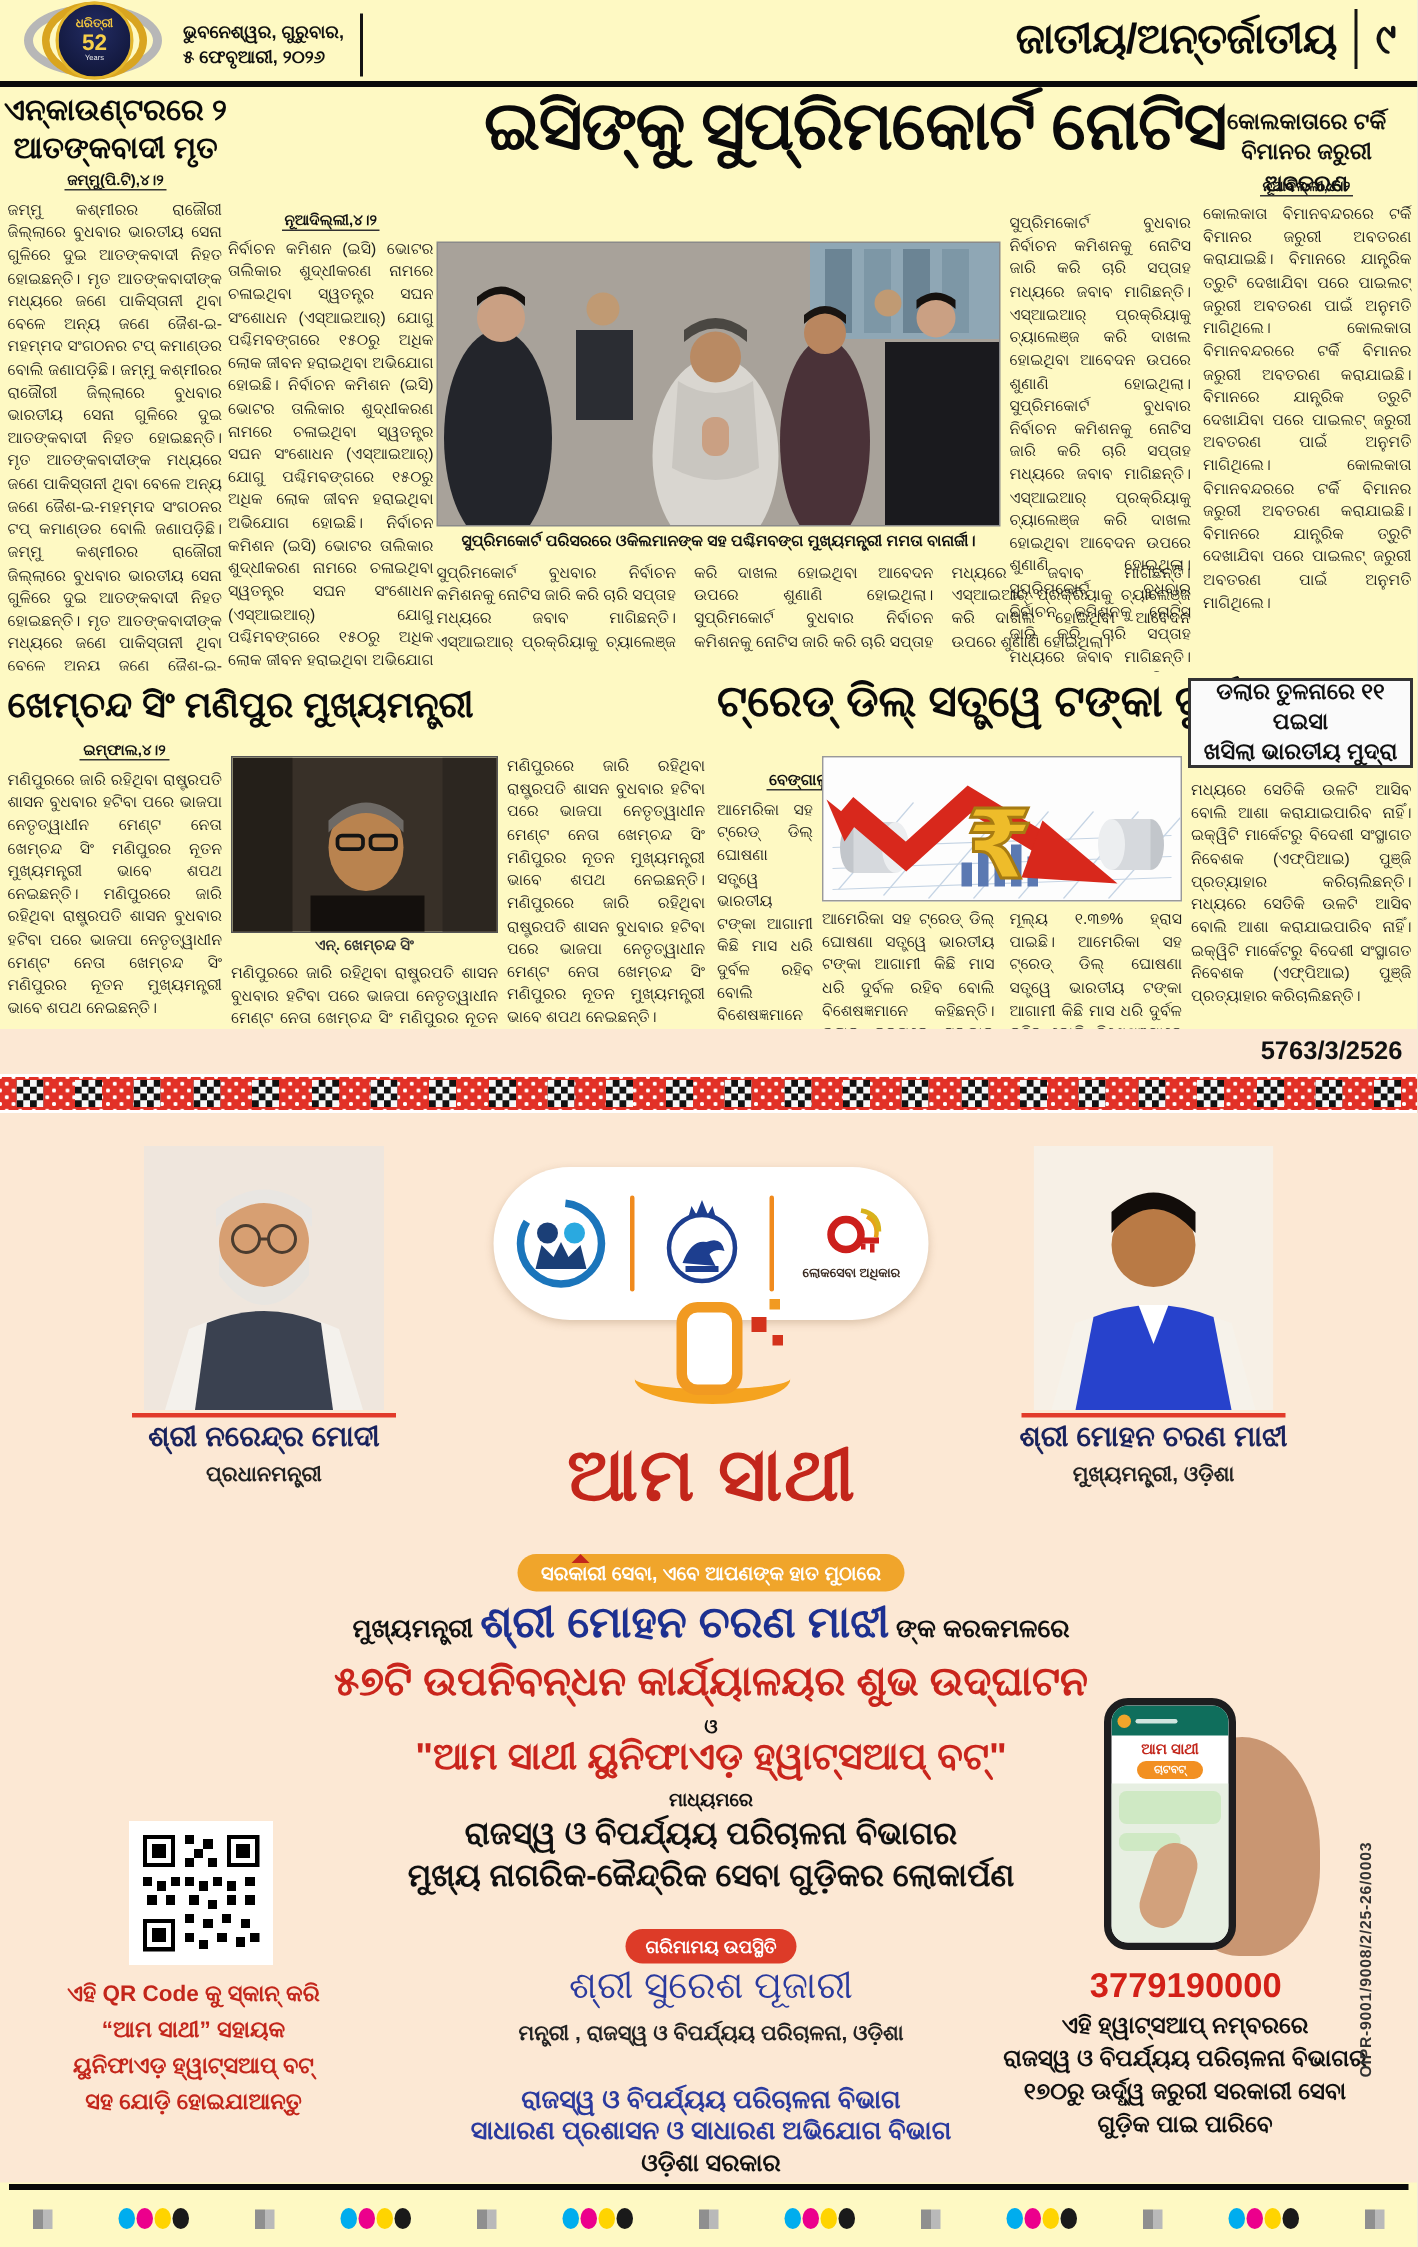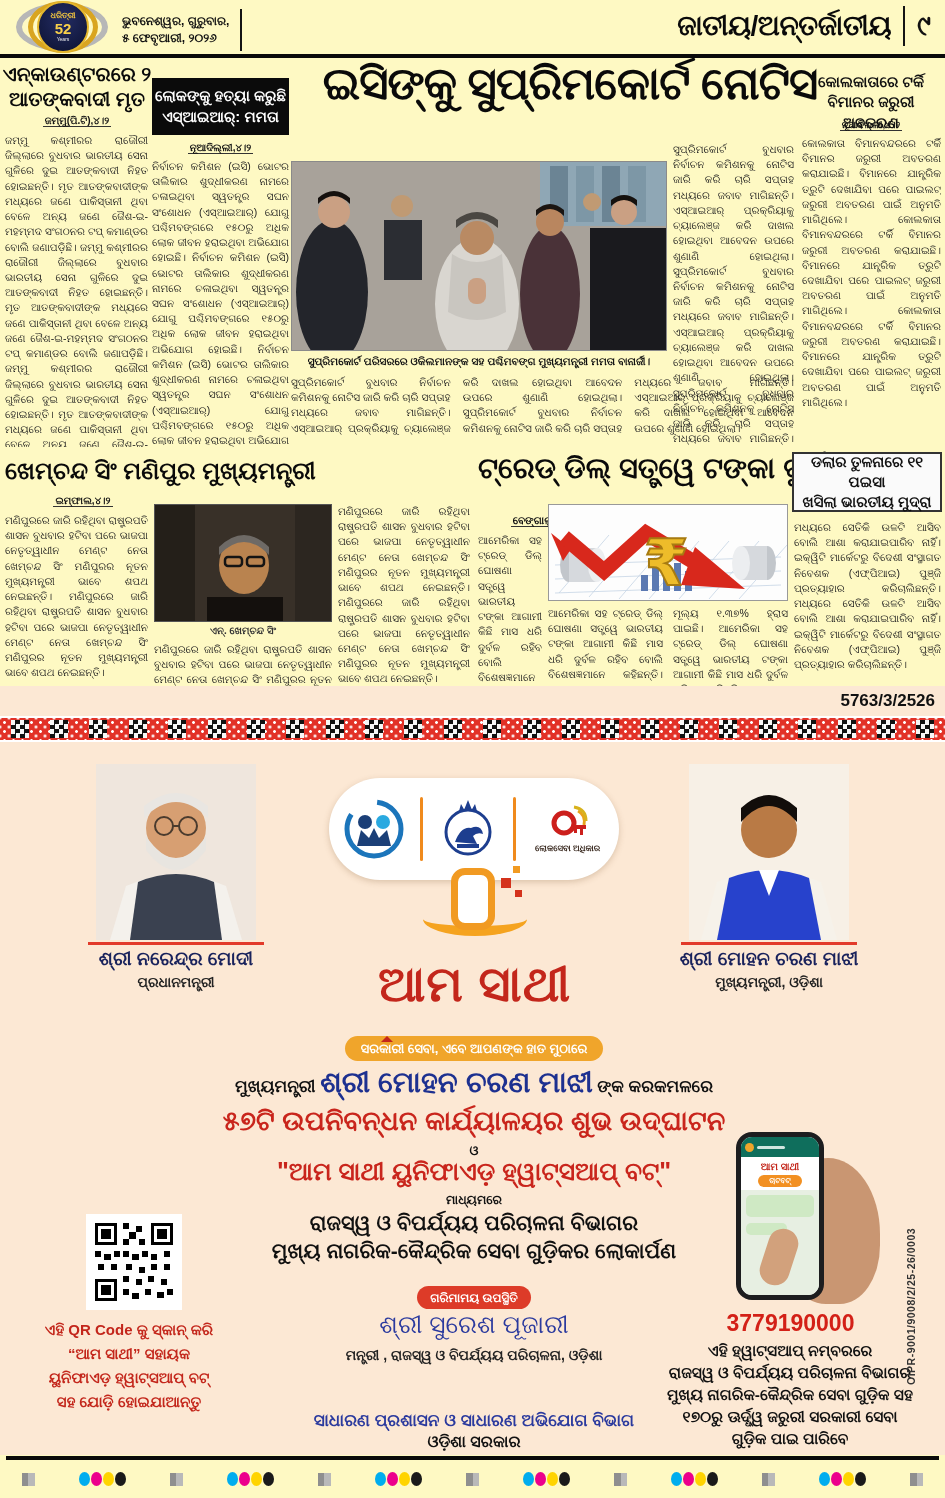--- a/index.html
+++ b/index.html
@@ -179,24 +179,20 @@
     <div class="section-title">ଜାତୀୟ/ଅନ୍ତର୍ଜାତୀୟ</div>
     <div class="section-div"></div>
     <div class="page-num">୯</div>
   </div>
   <div class="abs top-rule"></div>
 
   <div class="abs hl encounter-hl">ଏନ୍‌କାଉଣ୍ଟରରେ ୨ ଆତଙ୍କବାଦୀ ମୃତ</div>
   <div class="abs dl encounter-dl"><span>ଜମ୍ମୁ(ପି.ଟି),୪।୨</span></div>
   <div class="abs col encounter-body">ଜମ୍ମୁ କଶ୍ମୀରର ରାଜୌରୀ ଜିଲ୍ଲାରେ ବୁଧବାର ଭାରତୀୟ ସେନା ଗୁଳିରେ ଦୁଇ ଆତଙ୍କବାଦୀ ନିହତ ହୋଇଛନ୍ତି। ମୃତ ଆତଙ୍କବାଦୀଙ୍କ ମଧ୍ୟରେ ଜଣେ ପାକିସ୍ତାନୀ ଥିବା ବେଳେ ଅନ୍ୟ ଜଣେ ଜୈଶ-ଇ-ମହମ୍ମଦ ସଂଗଠନର ଟପ୍ କମାଣ୍ଡର ବୋଲି ଜଣାପଡ଼ିଛି। ଜମ୍ମୁ କଶ୍ମୀରର ରାଜୌରୀ ଜିଲ୍ଲାରେ ବୁଧବାର ଭାରତୀୟ ସେନା ଗୁଳିରେ ଦୁଇ ଆତଙ୍କବାଦୀ ନିହତ ହୋଇଛନ୍ତି। ମୃତ ଆତଙ୍କବାଦୀଙ୍କ ମଧ୍ୟରେ ଜଣେ ପାକିସ୍ତାନୀ ଥିବା ବେଳେ ଅନ୍ୟ ଜଣେ ଜୈଶ-ଇ-ମହମ୍ମଦ ସଂଗଠନର ଟପ୍ କମାଣ୍ଡର ବୋଲି ଜଣାପଡ଼ିଛି। ଜମ୍ମୁ କଶ୍ମୀରର ରାଜୌରୀ ଜିଲ୍ଲାରେ ବୁଧବାର ଭାରତୀୟ ସେନା ଗୁଳିରେ ଦୁଇ ଆତଙ୍କବାଦୀ ନିହତ ହୋଇଛନ୍ତି। ମୃତ ଆତଙ୍କବାଦୀଙ୍କ ମଧ୍ୟରେ ଜଣେ ପାକିସ୍ତାନୀ ଥିବା ବେଳେ ଅନ୍ୟ ଜଣେ ଜୈଶ-ଇ-ମହମ୍ମଦ ସଂଗଠନର ଟପ୍ କମାଣ୍ଡର ବୋଲି ଜଣାପଡ଼ିଛି।</div>
 
-  <div class="abs kicker">
-    <div>ଲୋକଙ୍କୁ ହତ୍ୟା କରୁଛି</div>
-    <div>ଏସ୍‌ଆଇଆର୍: ମମତା</div>
-  </div>
 
   <div class="abs hl main-hl">ଇସିଙ୍କୁ ସୁପ୍ରିମକୋର୍ଟ ନୋଟିସ</div>
 
   <div class="abs turkey-hl">
     <div>କୋଲକାତାରେ ଟର୍କି</div>
     <div>ବିମାନର ଜରୁରୀ ଅବତରଣ</div>
   </div>
   <div class="abs dl turkey-dl"><span>ନୂଆଦିଲ୍ଲୀ,୪।୨</span></div>
   <div class="abs col turkey-body">କୋଲକାତା ବିମାନବନ୍ଦରରେ ଟର୍କି ବିମାନର ଜରୁରୀ ଅବତରଣ କରାଯାଇଛି। ବିମାନରେ ଯାନ୍ତ୍ରିକ ତ୍ରୁଟି ଦେଖାଯିବା ପରେ ପାଇଲଟ୍ ଜରୁରୀ ଅବତରଣ ପାଇଁ ଅନୁମତି ମାଗିଥିଲେ। କୋଲକାତା ବିମାନବନ୍ଦରରେ ଟର୍କି ବିମାନର ଜରୁରୀ ଅବତରଣ କରାଯାଇଛି। ବିମାନରେ ଯାନ୍ତ୍ରିକ ତ୍ରୁଟି ଦେଖାଯିବା ପରେ ପାଇଲଟ୍ ଜରୁରୀ ଅବତରଣ ପାଇଁ ଅନୁମତି ମାଗିଥିଲେ। କୋଲକାତା ବିମାନବନ୍ଦରରେ ଟର୍କି ବିମାନର ଜରୁରୀ ଅବତରଣ କରାଯାଇଛି। ବିମାନରେ ଯାନ୍ତ୍ରିକ ତ୍ରୁଟି ଦେଖାଯିବା ପରେ ପାଇଲଟ୍ ଜରୁରୀ ଅବତରଣ ପାଇଁ ଅନୁମତି ମାଗିଥିଲେ।</div>
 
@@ -478,26 +474,26 @@
         <div class="bubble"></div>
         <div class="bubble small"></div>
       </div>
     </div>
     <div class="thumb"></div>
   </div>
   <div class="abs wa-number">3779190000</div>
   <div class="abs wa-note">
     <div>ଏହି ହ୍ୱାଟ୍ସଆପ୍ ନମ୍ବରରେ</div>
     <div>ରାଜସ୍ୱ ଓ ବିପର୍ଯ୍ୟୟ ପରିଚାଳନା ବିଭାଗର</div>
-    <div>ମୁଖ୍ୟ ନାଗରିକ-କୈନ୍ଦ୍ରିକ ସେବା ଗୁଡ଼ିକ ସହ</div>
     <div>୧୭୦ରୁ ଊର୍ଦ୍ଧ୍ୱ ଜରୁରୀ ସରକାରୀ ସେବା</div>
     <div>ଗୁଡ଼ିକ ପାଇ ପାରିବେ</div>
   </div>
   <div class="abs oipr">OIPR-9001/9008/2/25-26/0003</div>
 
+  <div class="abs dept dept1">ରାଜସ୍ୱ ଓ ବିପର୍ଯ୍ୟୟ ପରିଚାଳନା ବିଭାଗ</div>
   <div class="abs dept dept2">ସାଧାରଣ ପ୍ରଶାସନ ଓ ସାଧାରଣ ଅଭିଯୋଗ ବିଭାଗ</div>
   <div class="abs dept3">ଓଡ଼ିଶା ସରକାର</div>
 
   <div class="abs bottom-rule"></div>
   <div class="abs print-marks">
       <div class="reg-square"></div>
       <div class="reg-dots">
         <span style="background: rgb(0, 173, 238);"></span>
         <span style="background: rgb(236, 0, 140);"></span>
         <span style="background: rgb(255, 212, 0);"></span>

